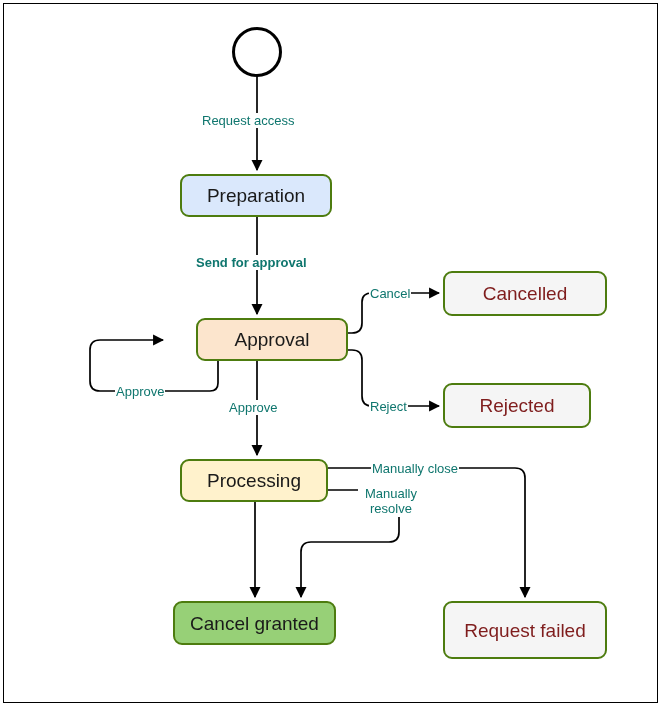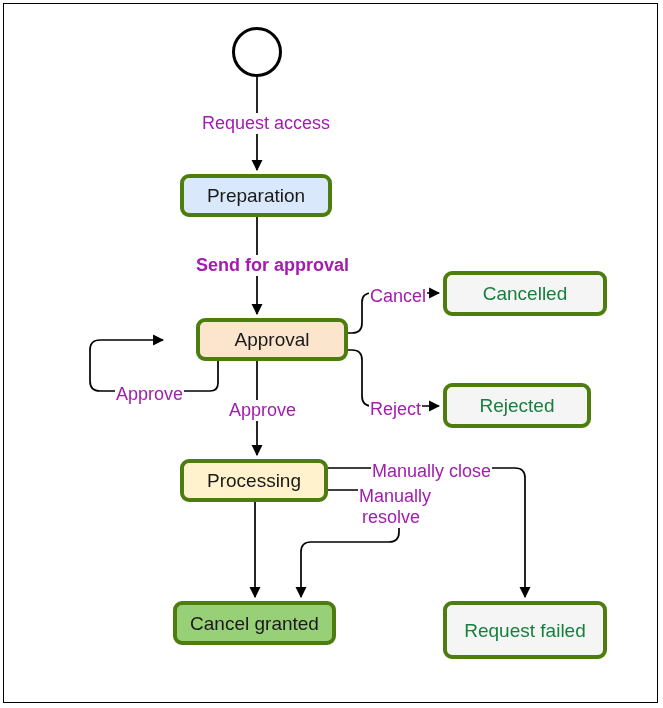--- a/index.html
+++ b/index.html
@@ -29,36 +29,36 @@
   svg#edges {
     position: absolute;
     left: 0;
     top: 0;
     width: 663px;
     height: 708px;
   }
   .node {
     position: absolute;
     box-sizing: border-box;
-    border: 4px solid #4d7c0f;
+    border: 2px solid #4d7c0f;
     border-radius: 9px;
     display: flex;
     align-items: center;
     justify-content: center;
     font-size: 19px;
     line-height: 1;
     white-space: nowrap;
   }
   .node-dark { color: #1a1a1a; }
-  .node-muted { color: #15803d; }
+  .node-muted { color: #7f1d1d; }
 
   .edge-label {
     position: absolute;
-    font-size: 18px;
-    color: #a21caf;
+    font-size: 13px;
+    color: #0f766e;
     background: #ffffff;
     line-height: 1.18;
     white-space: nowrap;
     padding: 0 1px;
   }
   .edge-label.wrap {
     white-space: normal;
     text-align: center;
   }
 </style>

